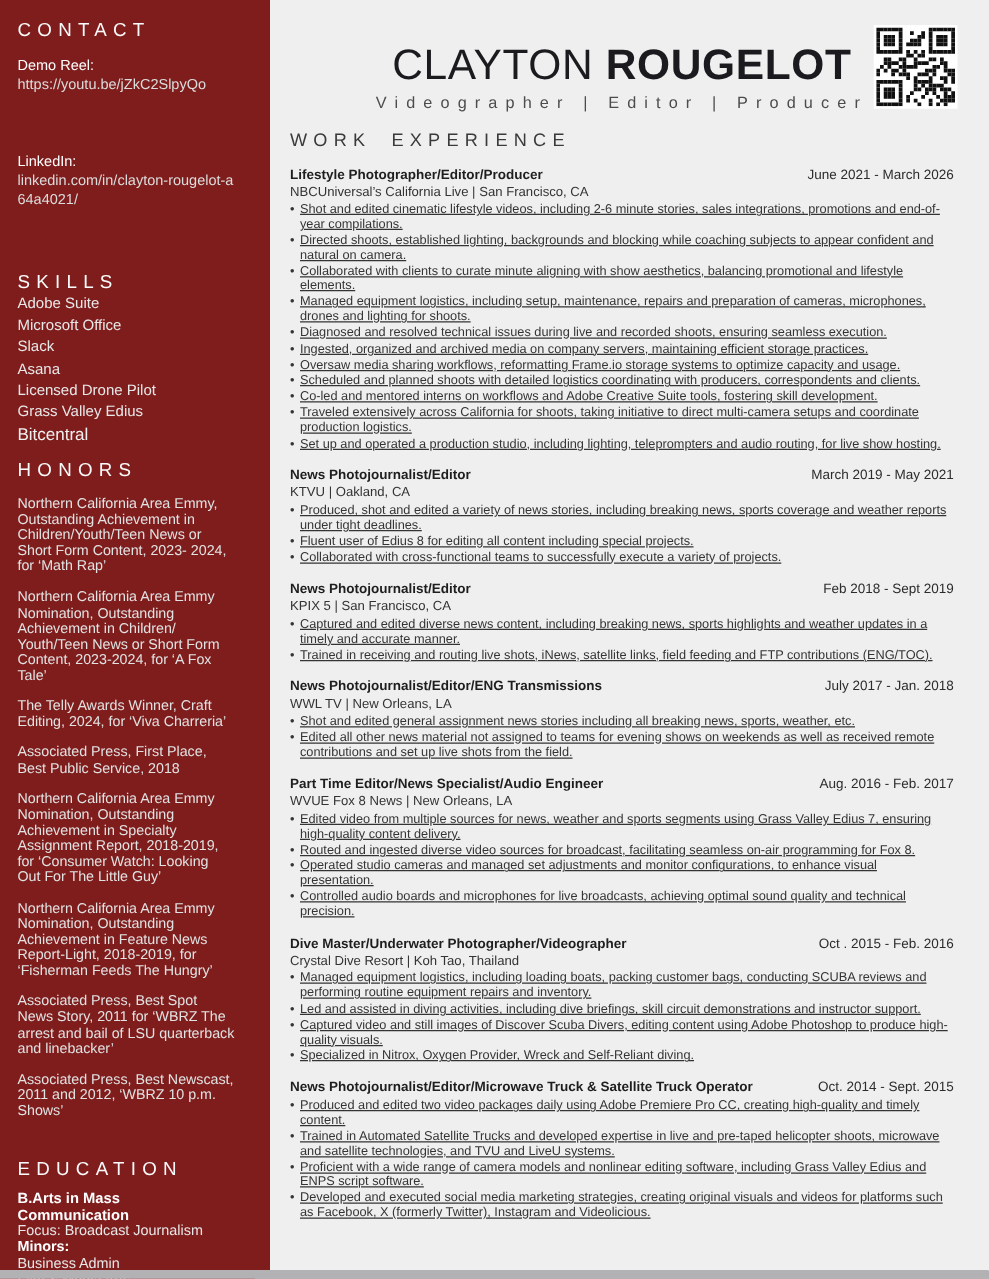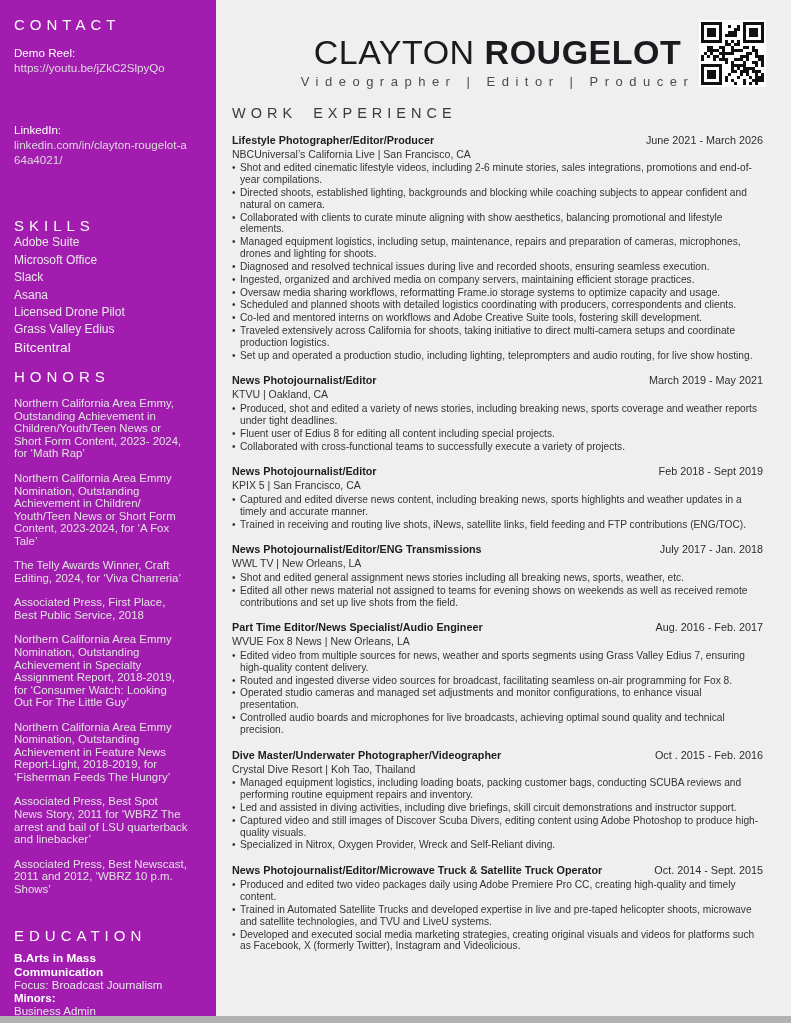--- a/index.html
+++ b/index.html
@@ -7,21 +7,21 @@
   body {
     width:791px; height:1023px; overflow:hidden;
     background:#efefef;
     font-family:"Liberation Sans", sans-serif;
   }
   .page { display:flex; width:791px; height:1023px; position:relative; }
 
   
   .sidebar {
     flex:none; width:216px; height:100%;
-    background:#a21caf; color:#ececec;
+    background:#7f1d1d; color:#ececec;
     padding:16px 28px 0 14px;
   }
   .side-h {
     margin:0; font-weight:400; font-size:15px;
     letter-spacing:5px; color:#fafafa;
   }
   .contact-block { margin-top:12px; font-size:11.6px; line-height:1.32; color:#e6e6e6; }
   .contact-block.linkedin { margin-top:46px; }
   .contact-label { font-weight:400; color:#fff; }
   .contact-url { word-break:break-all; color:#dcdcdc; }
@@ -52,21 +52,21 @@
   .we-heading {
     margin:16px 0 0 0; font-weight:400; font-size:14.5px;
     letter-spacing:5px; word-spacing:7px; color:#3a3a3a;
   }
 
   .job { margin-top:13px; }
   .job-head { display:flex; justify-content:space-between; align-items:flex-start; }
   .job-title { margin:0; font-size:10.8px; font-weight:700; color:#1e1e1e; line-height:1.2; }
   .job-date { font-size:10.8px; color:#2c2c2c; white-space:nowrap; padding-left:10px; line-height:1.2; }
   .job-company { font-size:10.5px; color:#333; line-height:1.2; margin-top:1px; }
-  .bullets { margin:2px 0 0 0; padding:0; list-style:none; font-size:10.2px; color:#343434; line-height:1.16; }
+  .bullets { margin:2px 0 0 0; padding:0; list-style:none; font-size:10.2px; color:#343434; line-height:1.16;text-decoration:underline; }
   .bullets li { position:relative; padding-left:8px; margin-top:1px; }
   .bullets li::before { content:"•"; position:absolute; left:0; top:0; }
 
   .page-edge { position:absolute; left:0; right:0; bottom:0; height:7px; background:#b2b2b5; }
 </style>
 </head>
 <body>
 
 <div class="page">
 
@@ -454,20 +454,21 @@
 
         <section class="job">
           <div class="job-head">
             <h3 class="job-title">News Photojournalist/Editor/Microwave Truck &amp; Satellite Truck Operator</h3>
             <span class="job-date">Oct. 2014 - Sept. 2015</span>
           </div>
           <ul class="bullets">
 
           <li>Produced and edited two video packages daily using Adobe Premiere Pro CC, creating high-quality and timely content.</li>
             <li>Trained in Automated Satellite Trucks and developed expertise in live and pre-taped helicopter shoots, microwave and satellite technologies, and TVU and LiveU systems.</li>
+            <li>Proficient with a wide range of camera models and nonlinear editing software, including Grass Valley Edius and ENPS script software.</li>
             <li>Developed and executed social media marketing strategies, creating original visuals and videos for platforms such as Facebook, X (formerly Twitter), Instagram and Videolicious.</li>
           </ul>
         </section>
       </div>
   </main>
 
   <div class="page-edge"></div>
 </div>
 
 </body></html>

